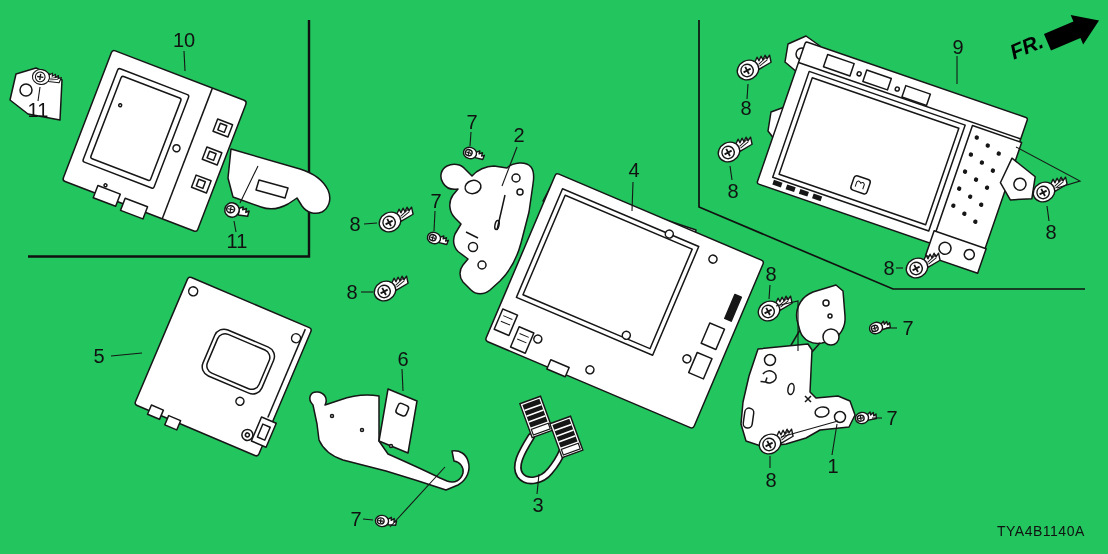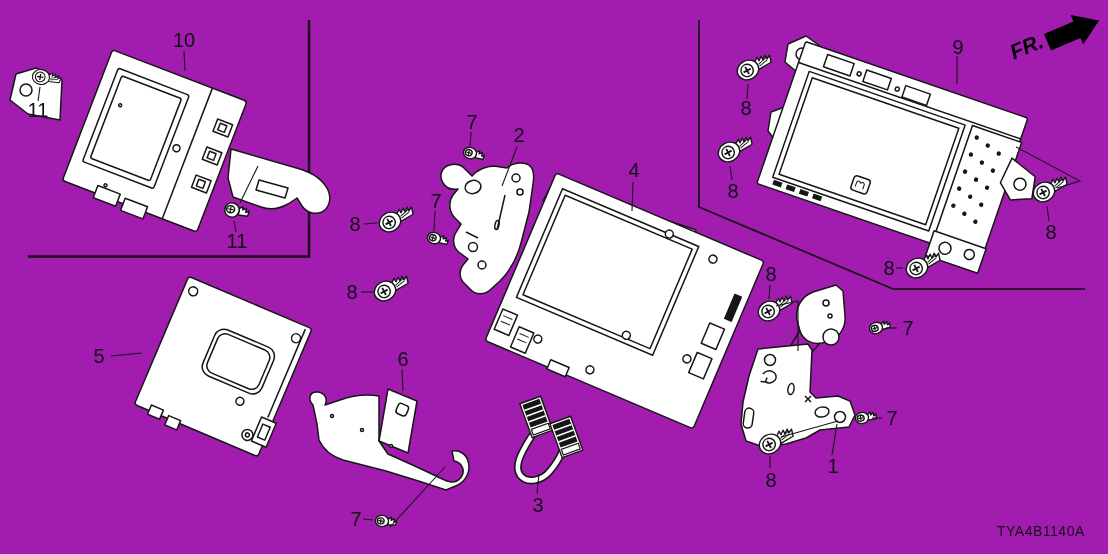--- a/index.html
+++ b/index.html
@@ -1,16 +1,16 @@
 <!DOCTYPE html>
 <html><head>
 <meta charset="utf-8">
 <style>
   html,body{margin:0;padding:0;background:#fff;}
-  #stage{position:relative;width:1108px;height:554px;background:#a21caf;overflow:hidden;
+  #stage{position:relative;width:1108px;height:554px;background:#22c55e;overflow:hidden;
          font-family:"Liberation Sans",sans-serif;}
   svg{position:absolute;left:0;top:0;}
   .callout{font:20px "Liberation Sans",sans-serif;fill:#111;text-anchor:middle;}
   .code{font:14px "Liberation Sans",sans-serif;fill:#111;letter-spacing:.5px;}
   .fr{font:italic 700 21px "Liberation Sans",sans-serif;fill:#000;}
 </style>
 </head>
 <body>
 
 <div id="stage">

